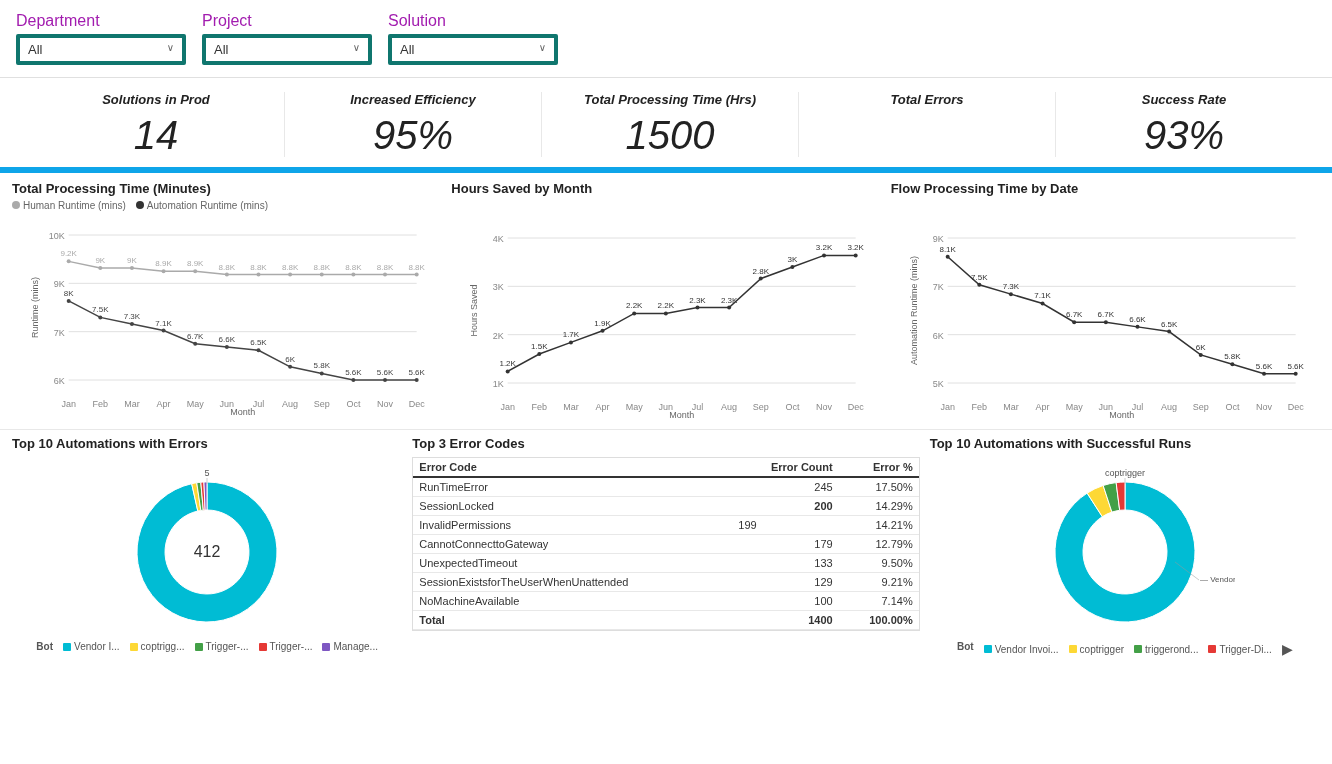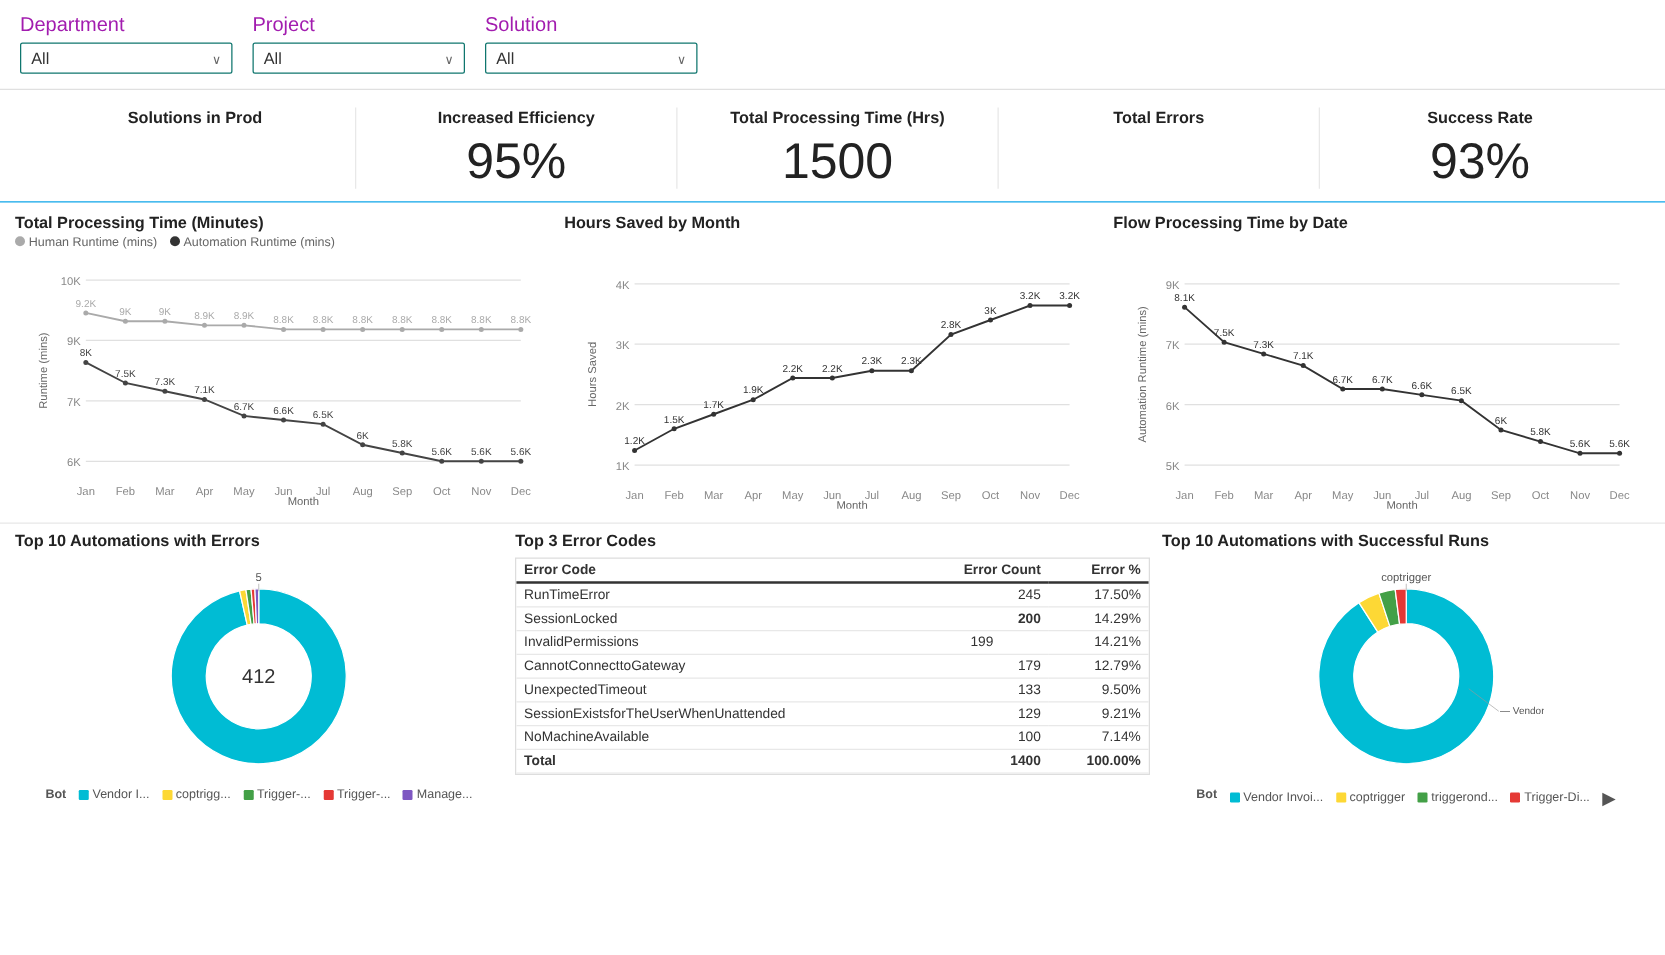--- a/index.html
+++ b/index.html
@@ -1,24 +1,24 @@
 <!DOCTYPE html>
 <html><head>
   <meta charset="utf-8">
   <style>
     * { box-sizing: border-box; margin: 0; padding: 0; }
     body { font-family: 'Segoe UI', Arial, sans-serif; background: #fff; font-size: 13px; color: #333; width: 1332px; min-height: 764px; overflow: hidden; }
     
     .top-filters { display: flex; gap: 16px; padding: 12px 16px; border-bottom: 1px solid #e0e0e0; background: #fff; }
     .filter-group { display: flex; flex-direction: column; gap: 4px; min-width: 170px; }
     .filter-label { font-size: 16px; color: #a21caf; font-weight: 500; }
-    .filter-select { display: flex; align-items: flex-end; justify-content: space-between; border: 1px solid #0f766e; padding: 4px 8px; border-radius: 2px; font-size: 13px; cursor: pointer; background: #fff; }
+    .filter-select { display: flex; align-items: flex-start; justify-content: space-between; border: 4px solid #0f766e; padding: 4px 8px; border-radius: 2px; font-size: 13px; cursor: pointer; background: #fff; }
     .chevron { font-size: 10px; color: #666; }
 
-    .kpi-row { display: flex; gap: 0; padding: 14px 20px 10px 28px; border-bottom: 1px solid #0ea5e9; }
+    .kpi-row { display: flex; gap: 0; padding: 14px 20px 10px 28px; border-bottom: 6px solid #0ea5e9; font-style: italic; }
     .kpi-card { flex: 1; text-align: center; border-right: 1px solid #e8e8e8; padding: 0 10px; }
     .kpi-card:last-child { border-right: none; }
     .kpi-title { font-size: 13px; font-weight: 700; color: #222; margin-bottom: 6px; }
     .kpi-value { font-size: 40px; font-weight: 300; color: #222; line-height: 1.1; }
 
     .charts-section { display: flex; padding: 8px 12px; gap: 10px; border-bottom: 1px solid #e8e8e8; }
     .chart-panel { flex: 1; }
     .chart-title { font-size: 13px; font-weight: 700; color: #222; margin-bottom: 4px; }
     .chart-legend { font-size: 10px; color: #666; margin-bottom: 4px; display: flex; gap: 10px; align-items: center; }
     .legend-dot { width: 8px; height: 8px; border-radius: 50%; display: inline-block; margin-right: 3px; }
@@ -67,20 +67,21 @@
     <div class="filter-select">
       <span>All</span>
       <span class="chevron">∨</span>
     </div>
   </div>
 </div>
 
 <div class="kpi-row">
   <div class="kpi-card">
     <div class="kpi-title">Solutions in Prod</div>
+    <div class="kpi-value">14</div>
   </div>
   <div class="kpi-card">
     <div class="kpi-title">Increased Efficiency</div>
     <div class="kpi-value">95%</div>
   </div>
   <div class="kpi-card">
     <div class="kpi-title">Total Processing Time (Hrs)</div>
     <div class="kpi-value">1500</div>
   </div>
   <div class="kpi-card">
@@ -349,21 +350,21 @@
               <td style="text-align:right;">245</td>
               <td style="text-align:right;">17.50%</td>
             </tr>
             <tr>
               <td>SessionLocked</td>
               <td style="text-align:right;font-weight:bold;">200</td>
               <td style="text-align:right;">14.29%</td>
             </tr>
             <tr>
               <td>InvalidPermissions</td>
-              <td style="text-align:center;">199</td>
+              <td style="text-align:left;">199</td>
               <td style="text-align:right;">14.21%</td>
             </tr>
             <tr>
               <td>CannotConnecttoGateway</td>
               <td style="text-align:right;">179</td>
               <td style="text-align:right;">12.79%</td>
             </tr>
             <tr>
               <td>UnexpectedTimeout</td>
               <td style="text-align:right;">133</td>

